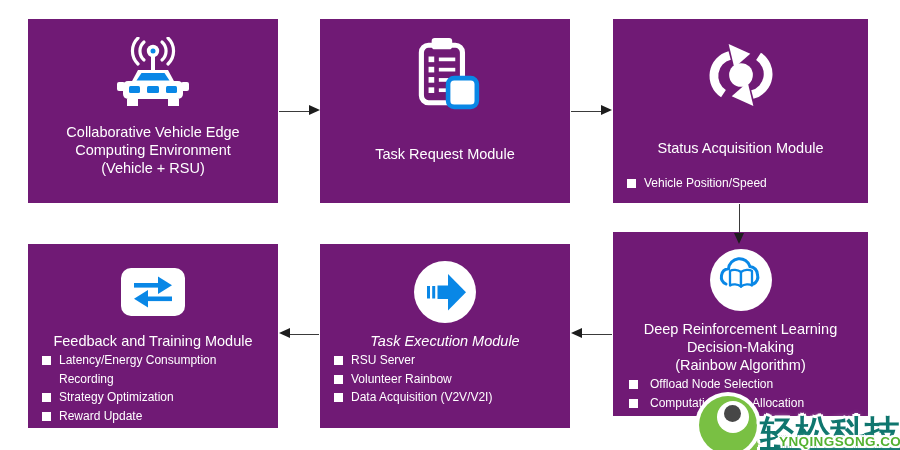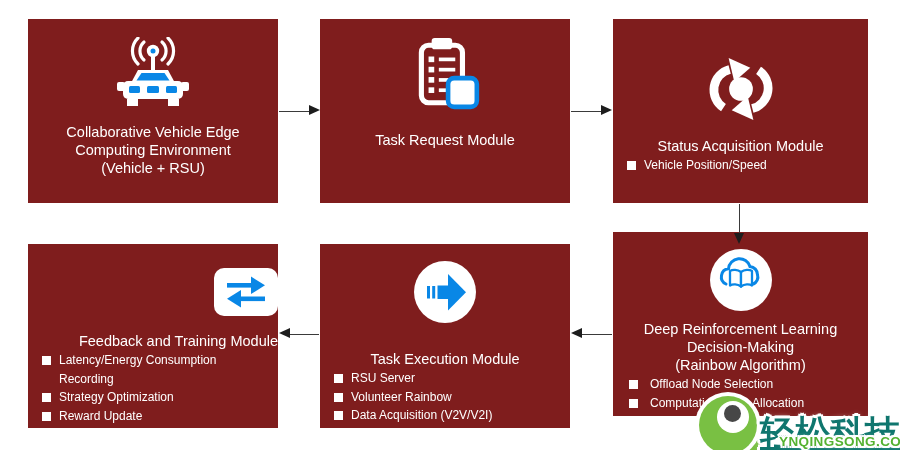--- a/index.html
+++ b/index.html
@@ -1,31 +1,31 @@
 <!DOCTYPE html>
 <html><head>
 <meta charset="utf-8">
 <style>
   html,body{margin:0;padding:0;background:#fff;}
   #stage{position:relative;width:900px;height:450px;background:#fff;overflow:hidden;
          font-family:"Liberation Sans",sans-serif;}
-  .box{position:absolute;background:#7f1d1d;color:#fff;box-sizing:border-box;
+  .box{position:absolute;background:#701a75;color:#fff;box-sizing:border-box;
        display:flex;flex-direction:column;align-items:center;}
   .b1{left:28px;top:19px;width:250px;height:184px;padding-top:14px;}
   .b2{left:320px;top:19px;width:250px;height:184px;padding-top:14px;}
-  .b3{left:613px;top:19px;width:255px;height:184px;padding-top:28px;}
-  .b4{left:28px;top:244px;width:250px;height:184px;padding-top:12px;align-items:flex-end;}
+  .b3{left:613px;top:19px;width:255px;height:184px;padding-top:14px;gap:16px;}
+  .b4{left:28px;top:244px;width:250px;height:184px;padding-top:12px;}
   .b5{left:320px;top:244px;width:250px;height:184px;padding-top:12px;}
   .b6{left:613px;top:232px;width:255px;height:184px;padding-top:12px;}
   .icon-wrap{display:flex;align-items:center;justify-content:center;flex:none;}
   .b1 .icon-wrap,.b2 .icon-wrap,.b3 .icon-wrap{height:84px;}
   .b4 .icon-wrap,.b5 .icon-wrap,.b6 .icon-wrap{height:68px;margin-top:2px;}
   .title{margin-top:6px;text-align:center;font-size:14.5px;line-height:18px;flex:none;}
-  .b2 .title{margin-top:14px;}
-  .b5 .title{margin-top:24px;}
+  .b2 .title{margin-top:28px;}
+  .b5 .title{margin-top:6px;font-style:italic;}
   .bullets{width:100%;box-sizing:border-box;padding:1px 8px 0 12px;}
   .bullet-line{display:flex;font-size:12px;line-height:18.5px;}
   .sq{flex:none;width:9px;height:9px;background:#fff;margin:5px 8px 0 2px;}
   .b6 .sq{margin-right:12px;margin-left:4px;}
   .bt{flex:1;}
   
   .arr{position:absolute;}
   .arr-r{height:0;border-top:1.7px solid #3a3a3a;}
   .arr-r::after{content:"";position:absolute;right:-11px;top:-6.6px;
     border-left:11px solid #1d1d1d;border-top:5.5px solid transparent;border-bottom:5.5px solid transparent;}

